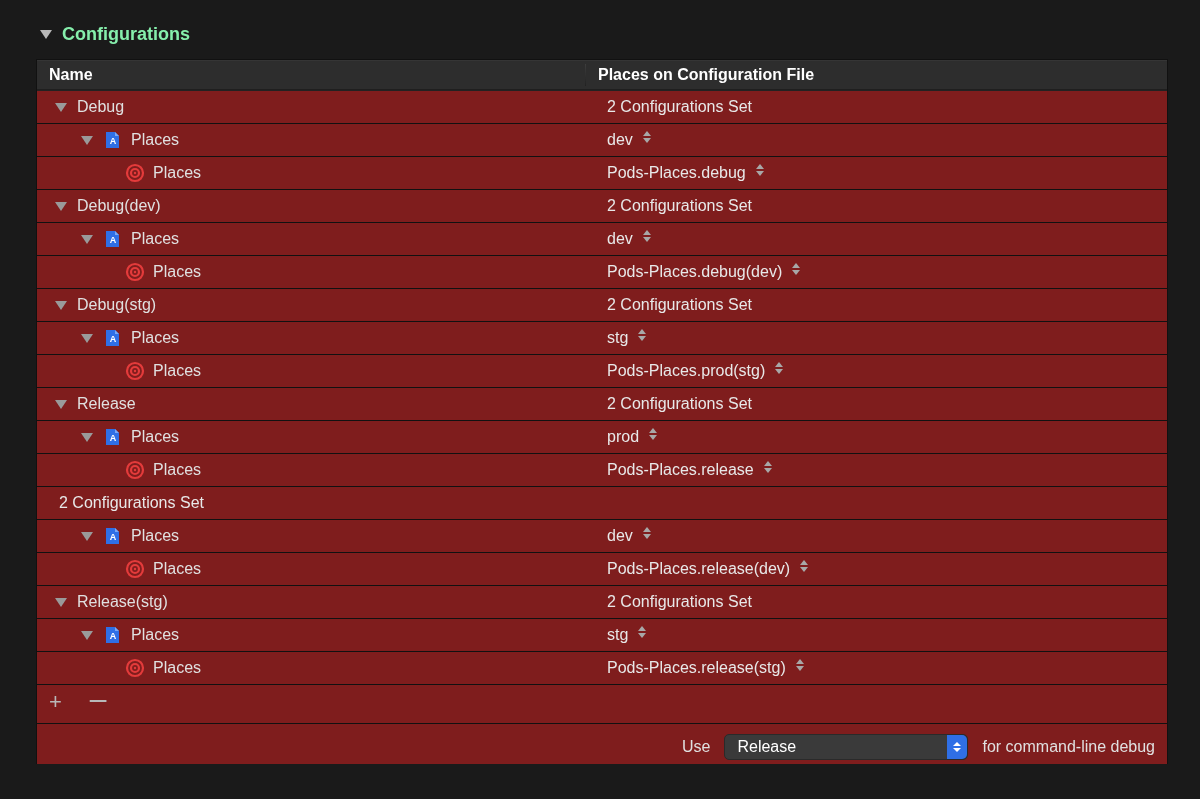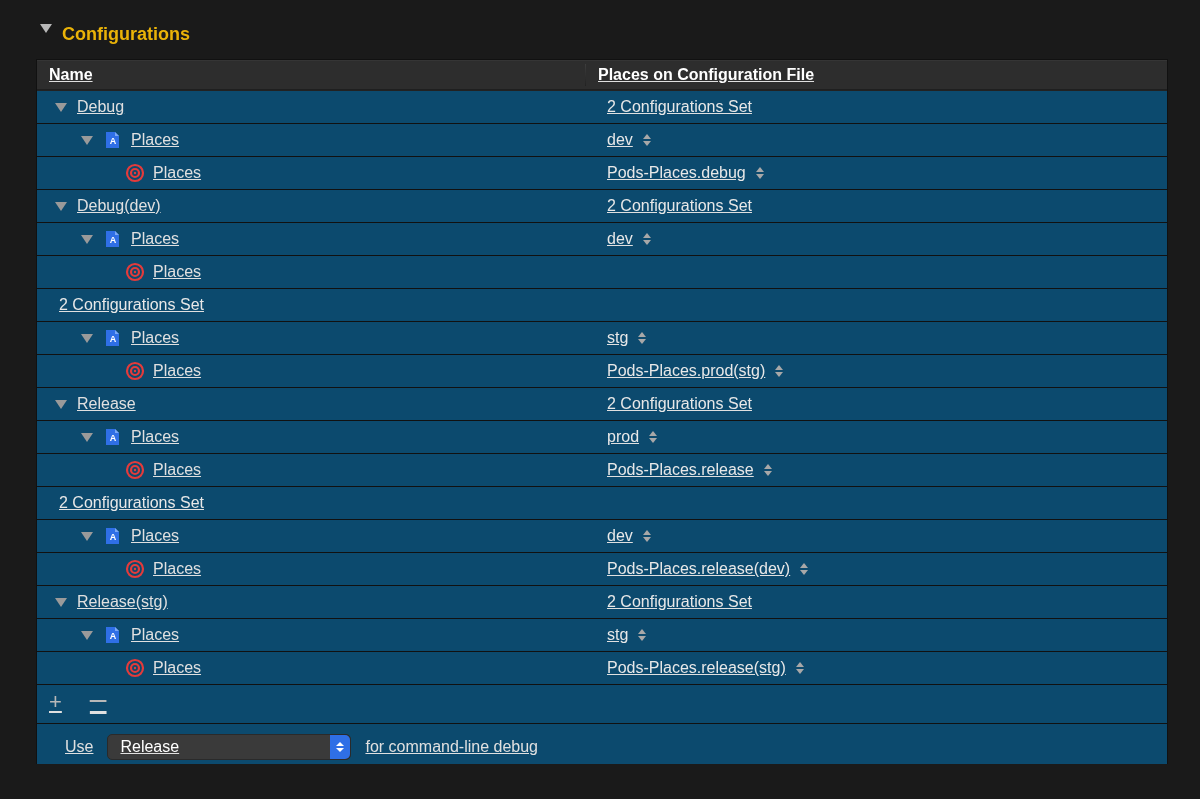--- a/index.html
+++ b/index.html
@@ -28,33 +28,32 @@
     border-top: 9px solid #b8b8b8;
     margin-right: 10px;
     vertical-align: middle;
   }
   .row .tri {
     border-top-color: #9a9a9a;
   }
 
   .section-header {
     display: flex;
-    align-items: flex-start;
+    align-items: center;
     font-weight: 700;
-    color: #eab308;
+    color: #86efac;
     font-size: 18px;
     margin-bottom: 14px;
     padding-left: 4px;
   }
 
   .table {
     border: 1px solid #111;
     border-bottom: none;
-    background: #0c4a6e;
-    text-decoration: underline;
+    background: #7f1d1d;
   }
 
   .thead {
     display: flex;
     background: #2d2d2d;
     border-bottom: 1px solid #222;
     box-shadow: inset 0 1px 0 rgba(255,255,255,0.04), inset 0 -1px 0 rgba(0,0,0,0.3);
   }
   .th {
     padding: 6px 12px;
@@ -73,21 +72,21 @@
   .rows { }
 
   .row {
     display: flex;
     align-items: center;
     border-bottom: 1px solid #111;
     height: 32px;
     font-size: 16px;
   }
   .cell-name  { width: 548px; display: flex; align-items: center; box-sizing: border-box; }
-  .cell-based { flex: 1; display: flex; align-items: center; padding-left: 22px; box-sizing: border-box; color: #e8e8e8; }
+  .cell-based { flex: 1; display: flex; align-items: flex-start; padding-left: 22px; box-sizing: border-box; color: #e8e8e8; }
 
   
   .ind0 { width: 18px; }
   .ind1 { width: 44px; }
   .ind2 { width: 88px; }
 
   
   .icon {
     width: 20px;
     height: 20px;
@@ -135,20 +134,21 @@
     cursor: pointer;
   }
   .minus { font-size: 30px; position: relative; top:-3px; }
 
   .use-row {
     display: flex;
     align-items: center;
     padding: 10px 12px 4px 28px;
     font-size: 16px;
     gap: 14px;
+    justify-content: flex-end;
   }
 
   .popup {
     display: inline-flex;
     align-items: center;
     justify-content: space-between;
     background: #3a3a3a;
     border: 1px solid #2a2a2a;
     border-radius: 5px;
     height: 26px;
@@ -298,22 +298,35 @@
 
       <span class="icon target-icon">
 <svg width="20" height="20" viewBox="0 0 20 20">
   <circle cx="10" cy="10" r="8" fill="none" stroke="#e43b3b" stroke-width="2.2"></circle>
   <circle cx="10" cy="10" r="4" fill="none" stroke="#e43b3b" stroke-width="2.2"></circle>
   <circle cx="10" cy="10" r="1.2" fill="#e43b3b"></circle>
 </svg>
             </span>
       <span>Places</span>
     </div>
-  </div>
-  <div class="row">
+    <div class="cell-based">
+      <span>Pods-Places.debug(dev)</span>
+      <span class="updown">
+              <span class="u"></span>
+              <span class="d"></span>
+            </span>
+    </div>
+  </div>
+  <div class="row">
+    <div class="cell-name">
+      <span class="ind0"></span>
+      <span class="tri"></span>
+
+      <span>Debug(stg)</span>
+    </div>
     <div class="cell-based">
       <span>2 Configurations Set</span>
 
     </div>
   </div>
   <div class="row">
     <div class="cell-name">
       <span class="ind1"></span>
       <span class="tri"></span>
       <span class="icon proj-icon">

